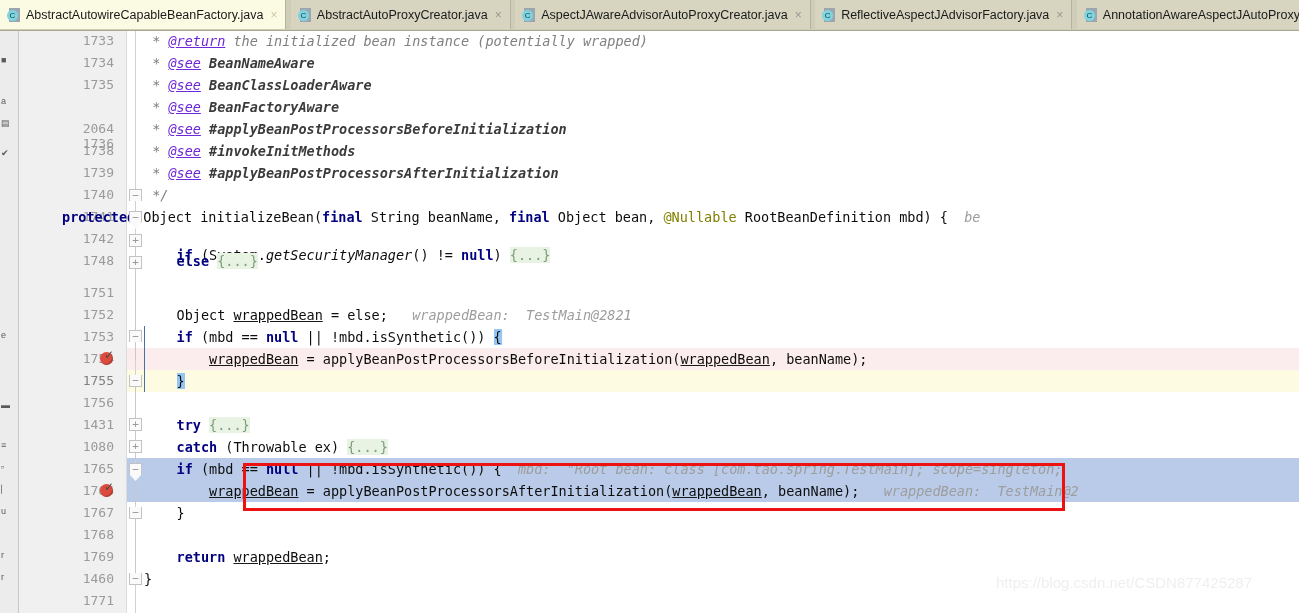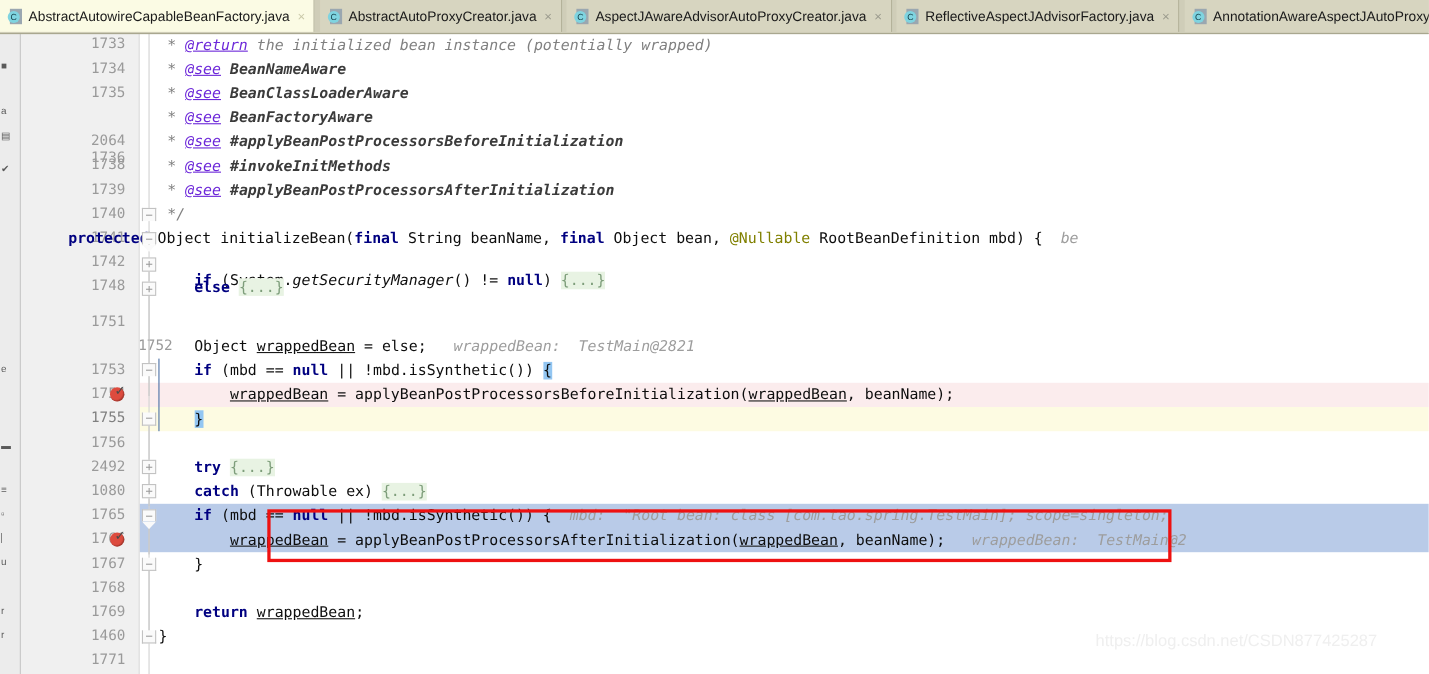--- a/index.html
+++ b/index.html
@@ -384,26 +384,26 @@
     <div class="lnum" style="top:44px;">1735</div>
     <div class="lnum" style="top:66px;margin-top:37px;">1736</div>
     <div class="lnum" style="top:88px;">2064</div>
     <div class="lnum" style="top:110px;">1738</div>
     <div class="lnum" style="top:132px;">1739</div>
     <div class="lnum" style="top:154px;">1740</div>
     <div class="lnum" style="top:176px;">1741</div>
     <div class="lnum" style="top:198px;">1742</div>
     <div class="lnum" style="top:220px;">1748</div>
     <div class="lnum" style="top:252px;">1751</div>
-    <div class="lnum" style="top:274px;padding-left:43px;">1752</div>
+    <div class="lnum" style="top:274px;">1752</div>
     <div class="lnum" style="top:296px;">1753</div>
     <div class="lnum" style="top:318px;">1754</div>
     <div class="lnum cur" style="top:340px;">1755</div>
     <div class="lnum" style="top:362px;">1756</div>
-    <div class="lnum" style="top:384px;">2492</div>
+    <div class="lnum" style="top:384px;">1431</div>
     <div class="lnum" style="top:406px;">1080</div>
     <div class="lnum" style="top:428px;">1765</div>
     <div class="lnum" style="top:450px;">1766</div>
     <div class="lnum" style="top:472px;">1767</div>
     <div class="lnum" style="top:494px;">1768</div>
     <div class="lnum" style="top:516px;">1769</div>
     <div class="lnum" style="top:538px;">1460</div>
     <div class="lnum" style="top:560px;">1771</div>
 
     <div class="bp" style="top:321px;">

